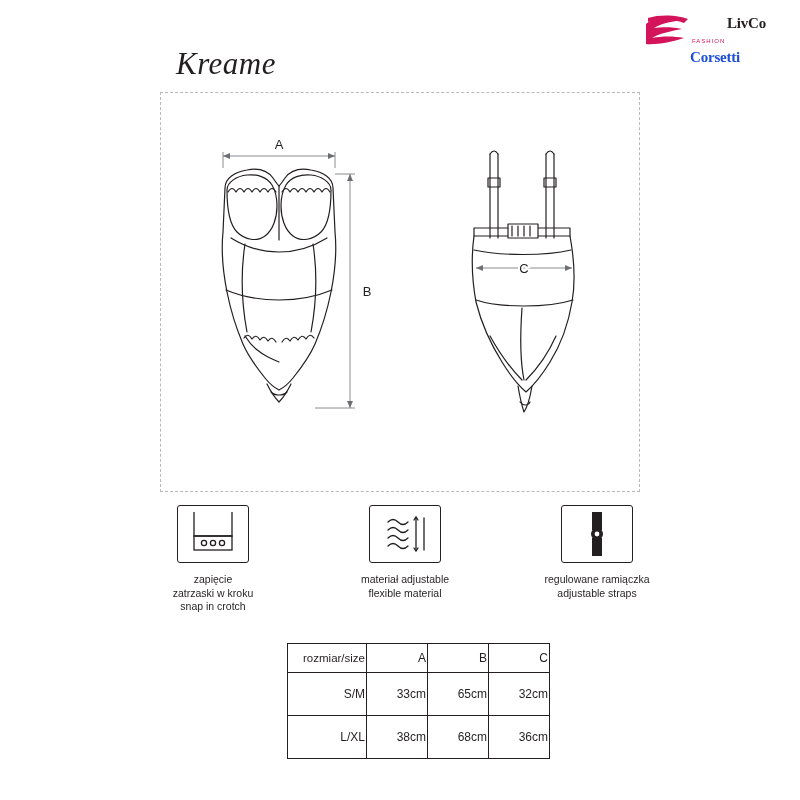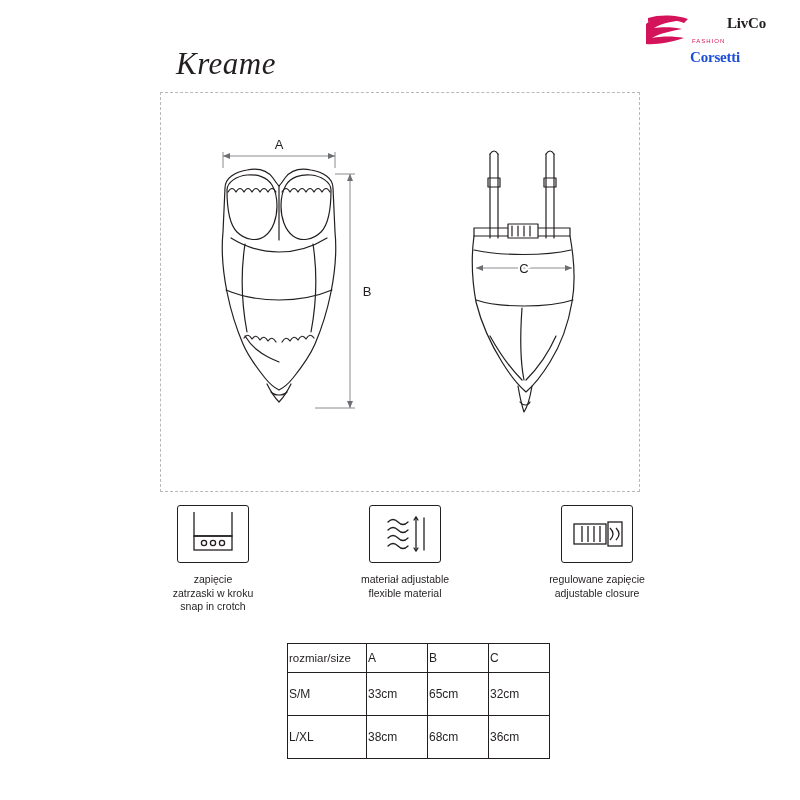--- a/index.html
+++ b/index.html
@@ -126,21 +126,21 @@
 
   
   .size-table {
     position: absolute;
     left: 287px;
     top: 643px;
     border-collapse: collapse;
   }
   .size-table td, .size-table th {
     border: 1px solid #231f20;
-    text-align: left;
+    text-align: right;
     font-weight: normal;
     color: #231f20;
   }
   .size-table .hdr td {
     height: 26px;
     font-size: 12px;
   }
   .size-table .hdr td.lbl {
     font-size: 11.5px;
     width: 76px;
@@ -329,39 +329,35 @@
           <line x1="54" y1="12" x2="54" y2="44"></line>
           <path d="M44 14 l2 -3 l2 3"></path>
           <path d="M44 42 l2 3 l2 -3"></path>
         </g>
       </svg>
     </div>
     <div class="feature-label">materiał adjustable
 flexible material</div>
   </div>
 
+
   <div class="feature">
     <div class="feature-icon">
       <svg width="70" height="56" viewBox="0 0 70 56">
-        <g fill="none" stroke="#231f20" stroke-width="1.3">
-          <rect x="12" y="18" width="32" height="20"></rect>
-          <line x1="20" y1="20" x2="20" y2="36"></line>
-          <line x1="26" y1="20" x2="26" y2="36"></line>
-          <line x1="32" y1="20" x2="32" y2="36"></line>
-          <line x1="38" y1="20" x2="38" y2="36"></line>
-          <rect x="46" y="16" width="14" height="24"></rect>
-          <path d="M48 22 q6 6 0 12"></path>
-          <path d="M54 22 q6 6 0 12"></path>
+        <g stroke="#231f20" stroke-width="1.3" fill="none">
+          <rect x="30" y="6" width="10" height="18" fill="#231f20" stroke="none"></rect>
+          <rect x="30" y="32" width="10" height="18" fill="#231f20" stroke="none"></rect>
+          <circle cx="35" cy="28" r="6" fill="#231f20" stroke="none"></circle>
+          <circle cx="35" cy="28" r="2.4" fill="#ffffff" stroke="none"></circle>
         </g>
       </svg>
     </div>
-    <div class="feature-label">regulowane zapięcie
-adjustable closure</div>
-  </div>
-
+    <div class="feature-label">regulowane ramiączka
+adjustable straps</div>
+  </div>
 
 </div>
 
 <table class="size-table">
   <tbody>
     <tr class="hdr">
       <td class="lbl">rozmiar/size</td>
       <td class="c1">A</td>
       <td class="c2">B</td>
       <td class="c3">C</td>

